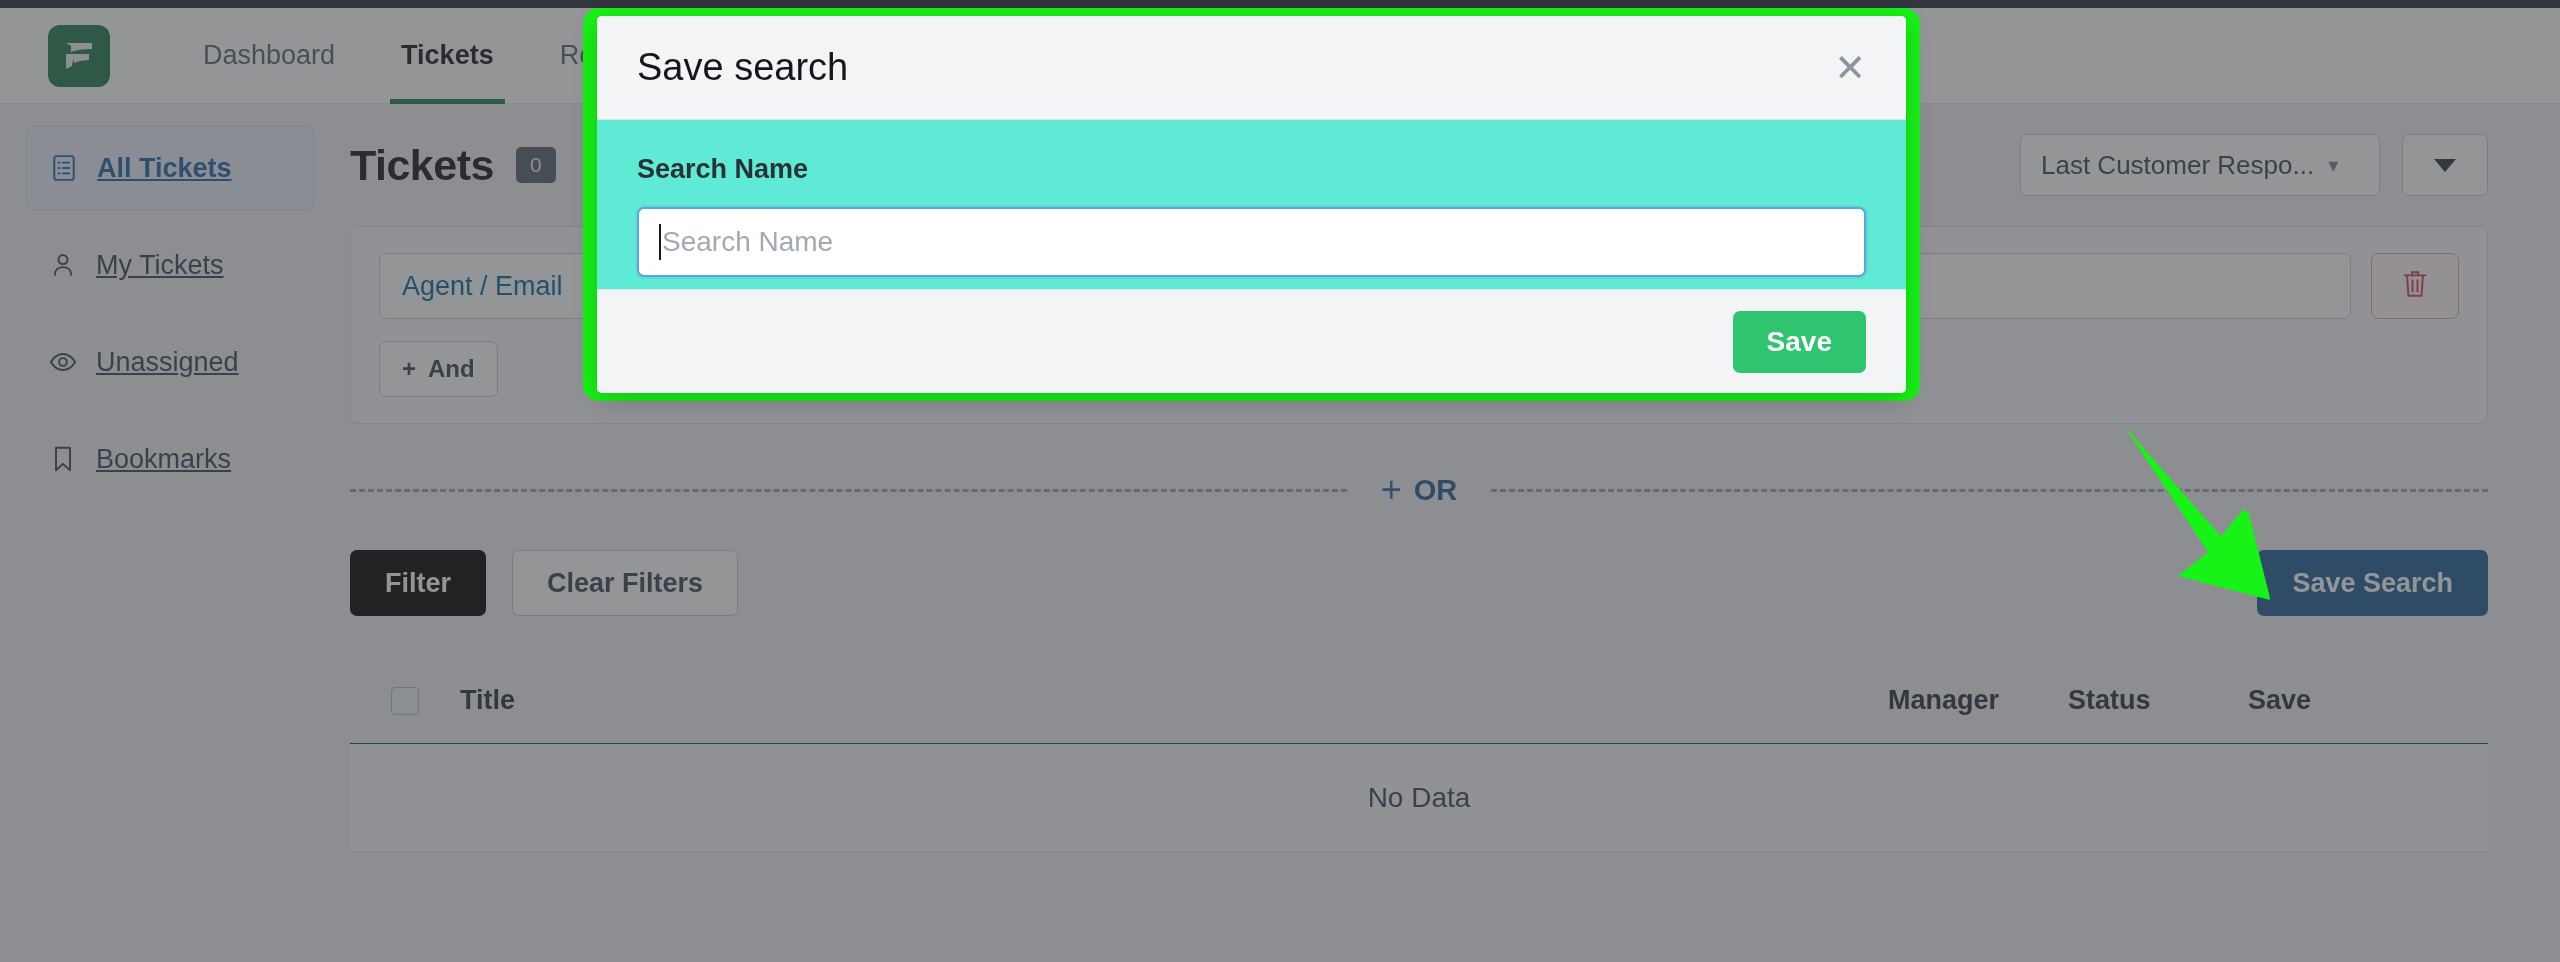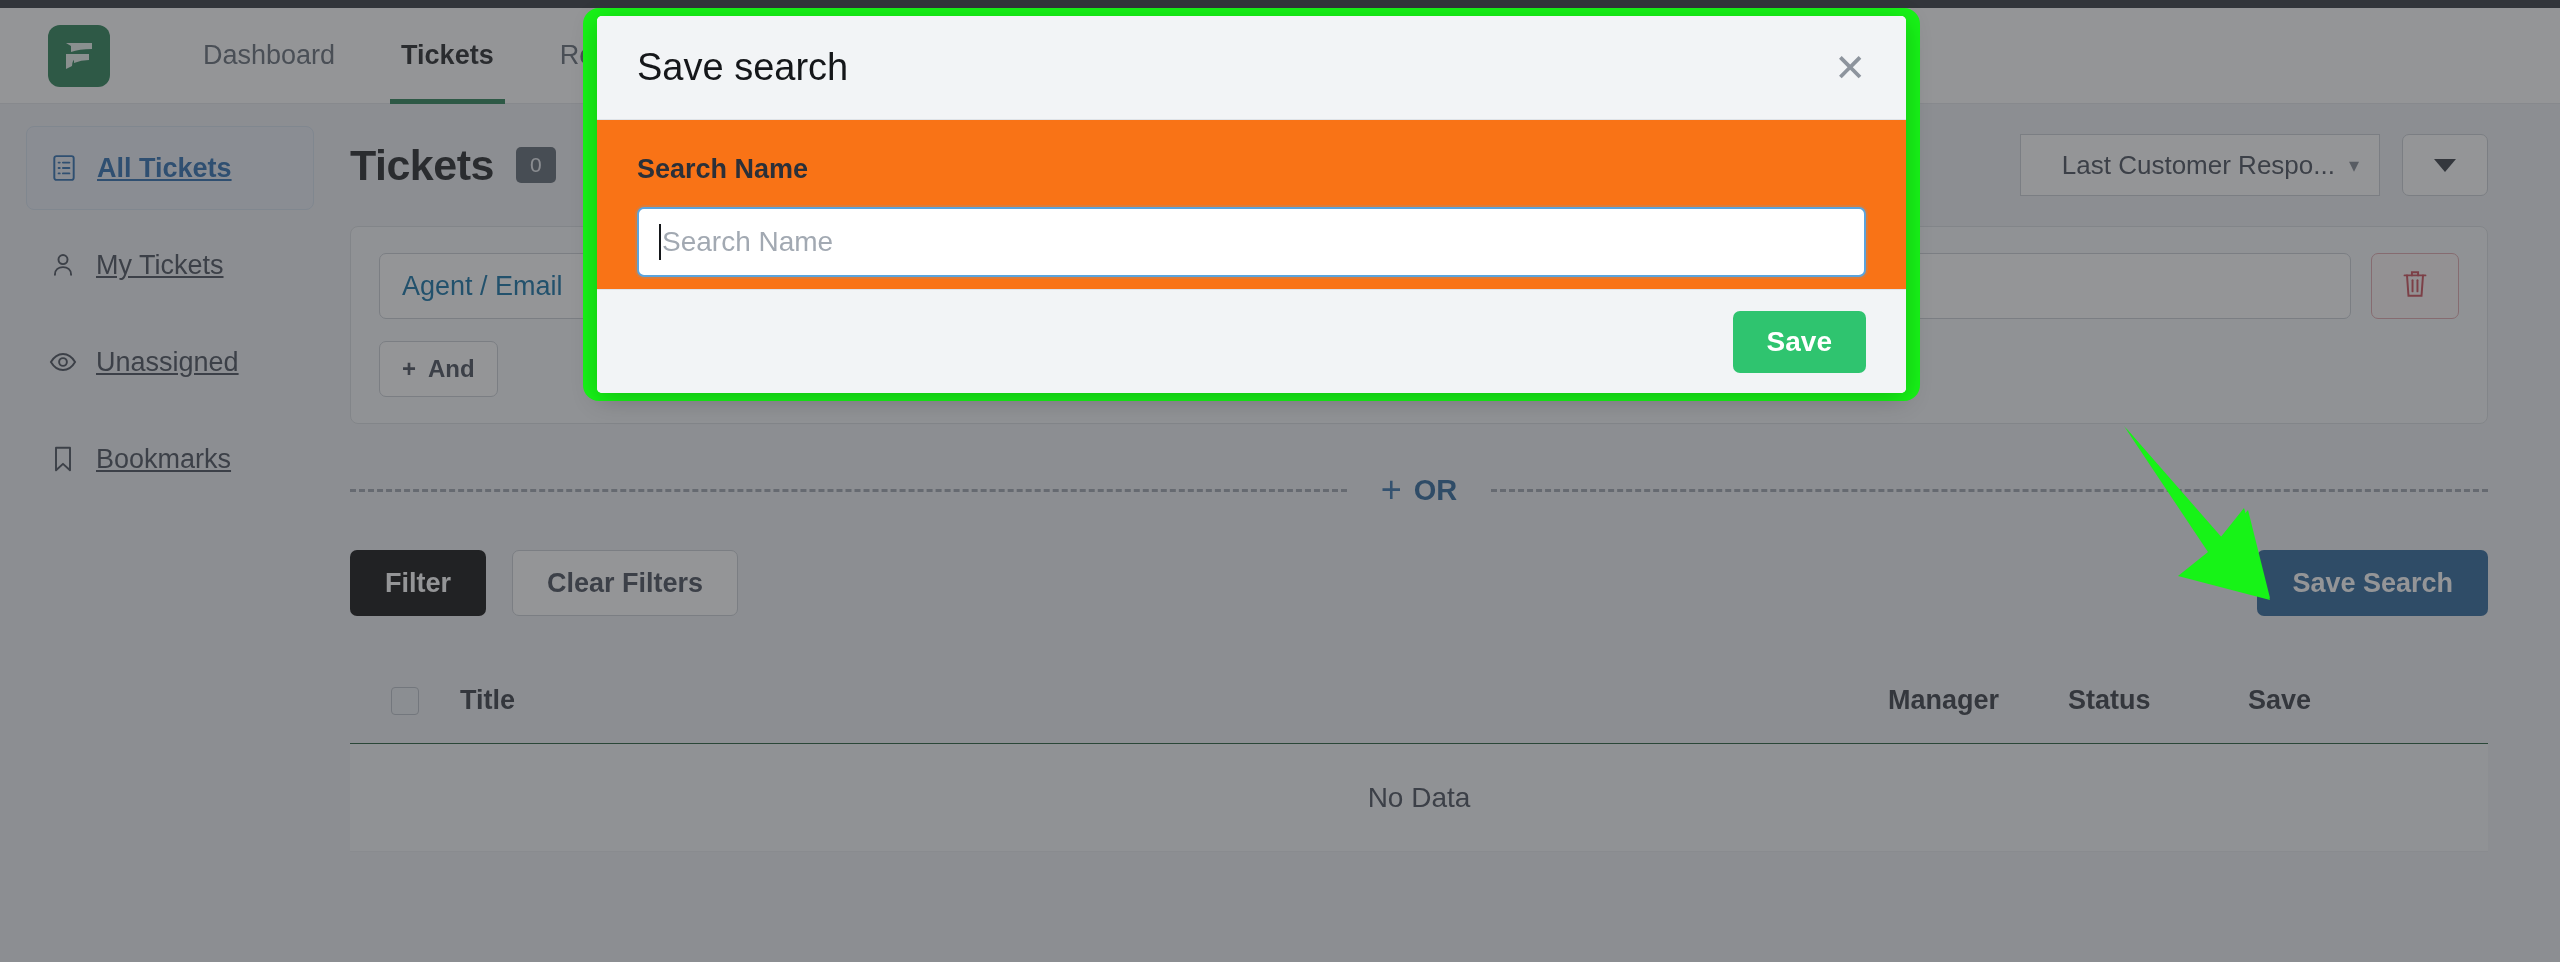--- a/index.html
+++ b/index.html
@@ -84,22 +84,22 @@
   .main { flex: 1; padding: 18px 72px 0 10px; min-width: 0; }
   .page-head { display: flex; align-items: center; height: 86px; }
   .page-title { font-size: 43px; font-weight: 700; color: #15171a; letter-spacing: -0.5px; }
   .count-badge {
     margin-left: 22px; background: #565f6b; color: #e9edf2;
     font-size: 21px; border-radius: 5px; padding: 6px 14px; min-width: 38px;
     text-align: center;
   }
   .head-right { margin-left: auto; display: flex; align-items: center; gap: 22px; }
   .select-box {
-    height: 62px; min-width: 360px; border: 1px solid #c7ccd3; border-radius: 0;
-    background: #fff; display: flex; align-items: center; justify-content: flex-end;
+    height: 62px; min-width: 360px; border: 1px solid #c7ccd3; border-radius: 7px;
+    background: #fff; display: flex; align-items: center; justify-content: flex-start;
     padding: 16px 20px; font-size: 26px; color: #3d4450; cursor: pointer; gap: 14px;
   }
   .caret-sm { color: #7b828c; font-size: 20px; line-height: 1; }
   .small-btn {
     width: 86px; height: 62px; border: 1px solid #c7ccd3; border-radius: 7px;
     background: #fff; display: flex; align-items: center; justify-content: center;
     cursor: pointer;
   }
   .tri-down {
     width: 0; height: 0; border-left: 11px solid transparent; border-right: 11px solid transparent;
@@ -194,21 +194,21 @@
   }
   .modal-head {
     height: 104px; background: #f2f4f6; border-bottom: 1px solid #dfe3e8;
     display: flex; align-items: center; padding: 0 40px;
   }
   .modal-title { font-size: 38px; color: #15171a; }
   .modal-x {
     margin-left: auto; font-size: 38px; color: #8d949d; cursor: pointer;
     line-height: 1; font-weight: 300;
   }
-  .modal-body { flex: 1; background: #f97316; padding: 34px 40px 0 40px; }
+  .modal-body { flex: 1; background: #5eead4; padding: 34px 40px 0 40px; }
   .field-label { font-size: 27px; font-weight: 700; color: #2b3039; }
   .field-input {
     margin-top: 22px; height: 70px; width: 100%;
     border: 2px solid #5ba4dd; border-radius: 7px; background: #fff;
     display: flex; align-items: center; padding: 0 20px;
     font-size: 28px; color: #a2a9b2;
     box-shadow: 0 0 0 2px rgba(91,164,221,.18);
   }
   .caret-bar {
     display: inline-block; width: 2px; height: 36px; background: #15171a;

